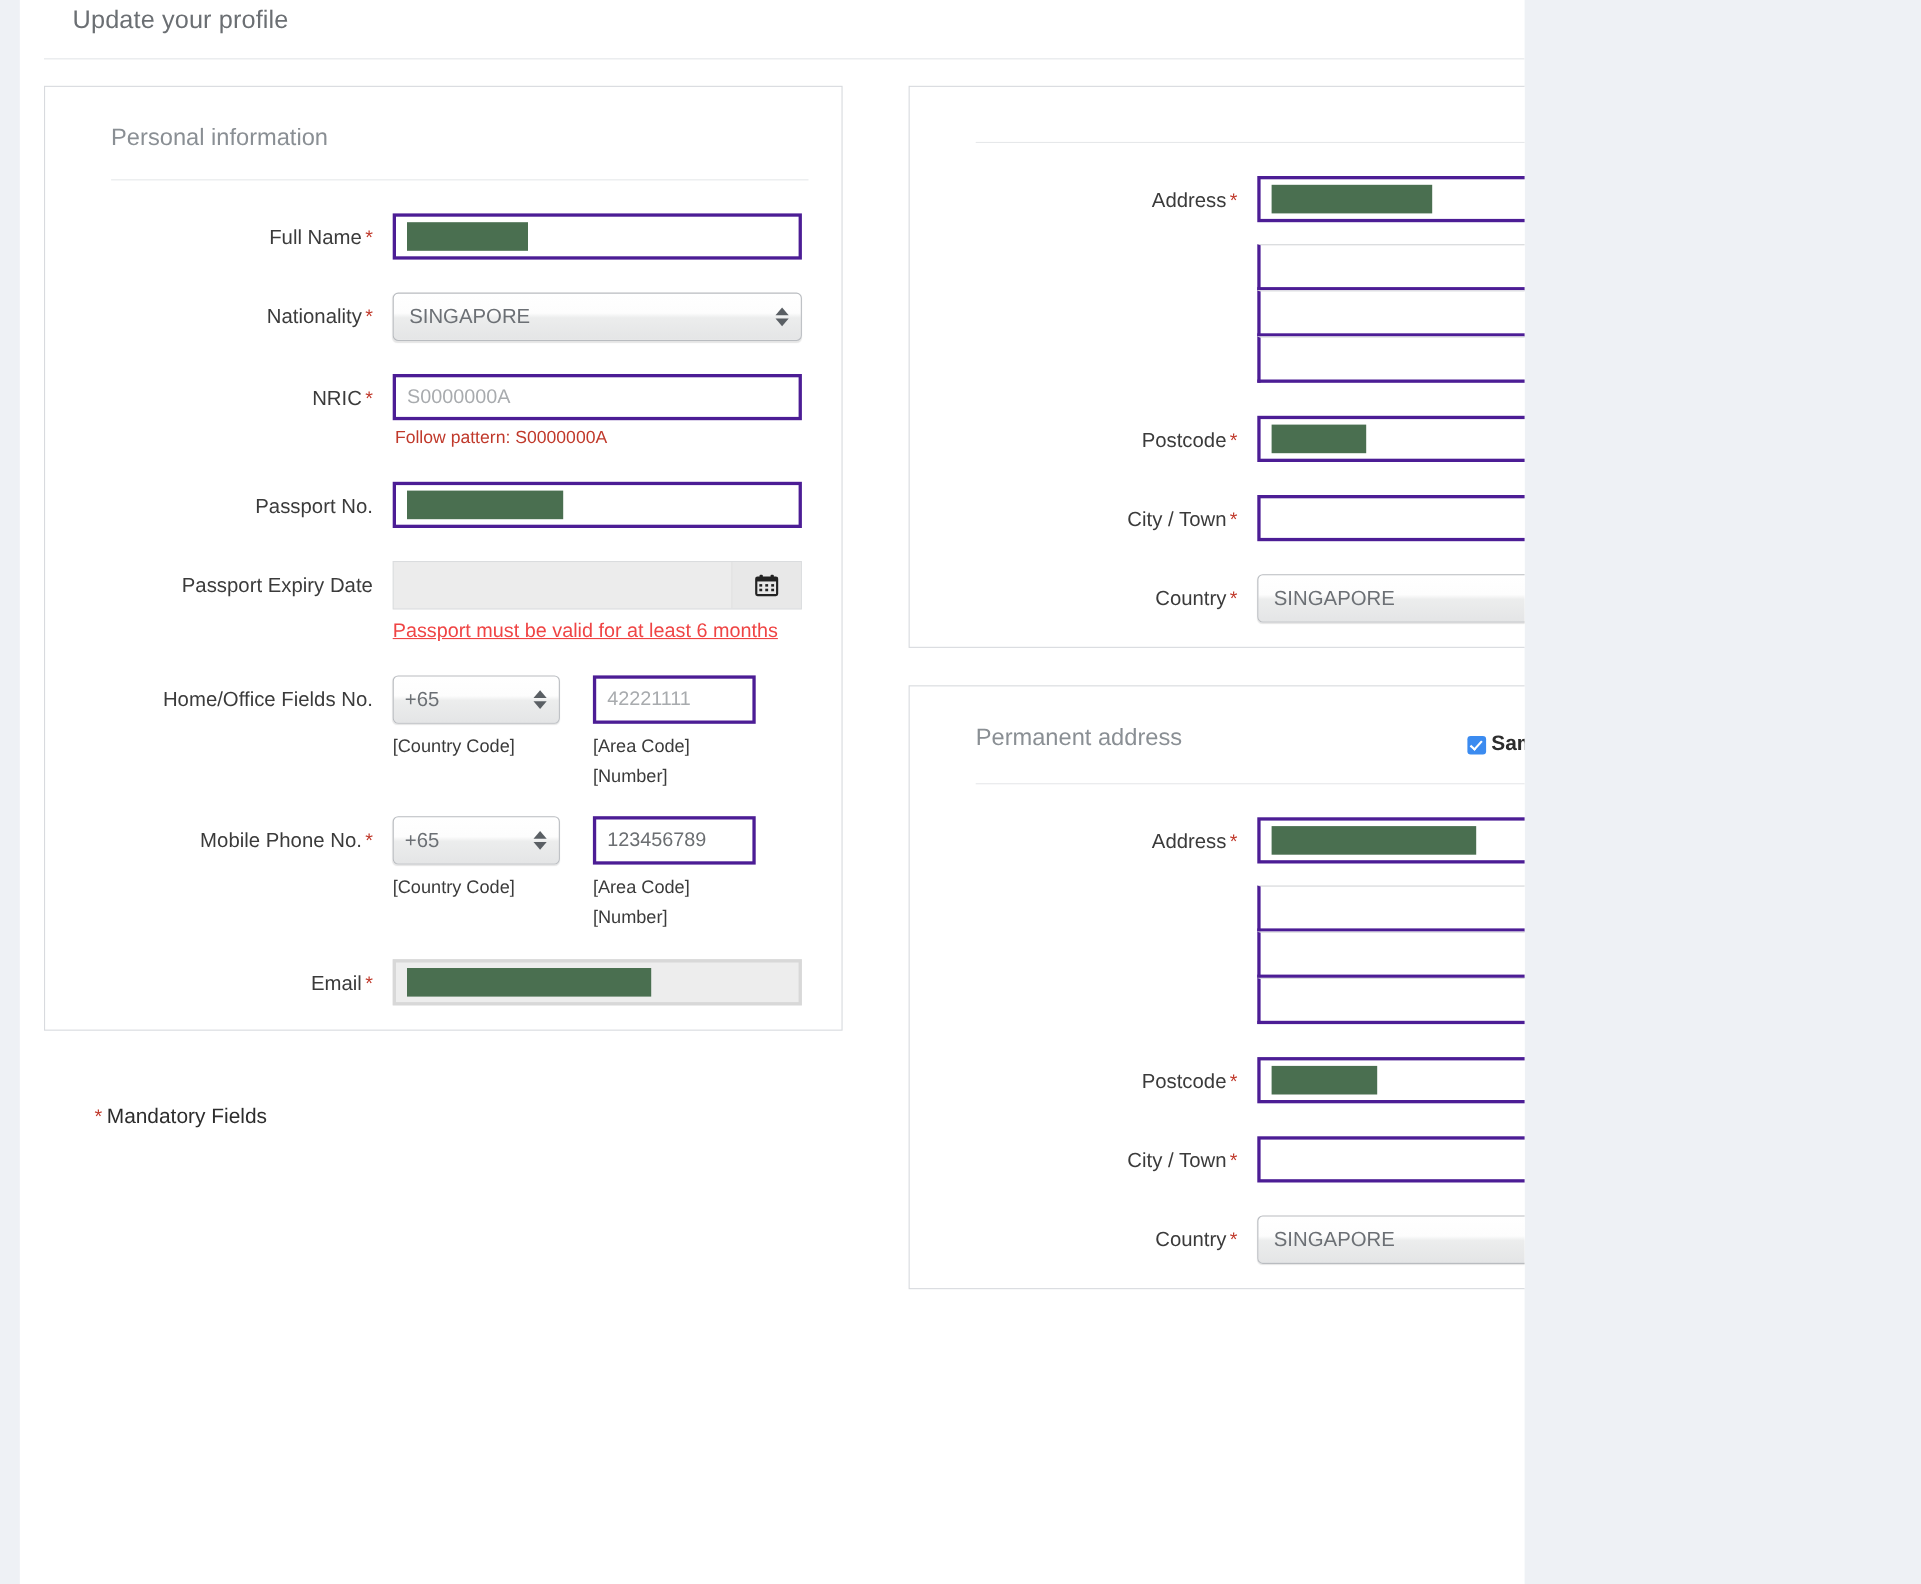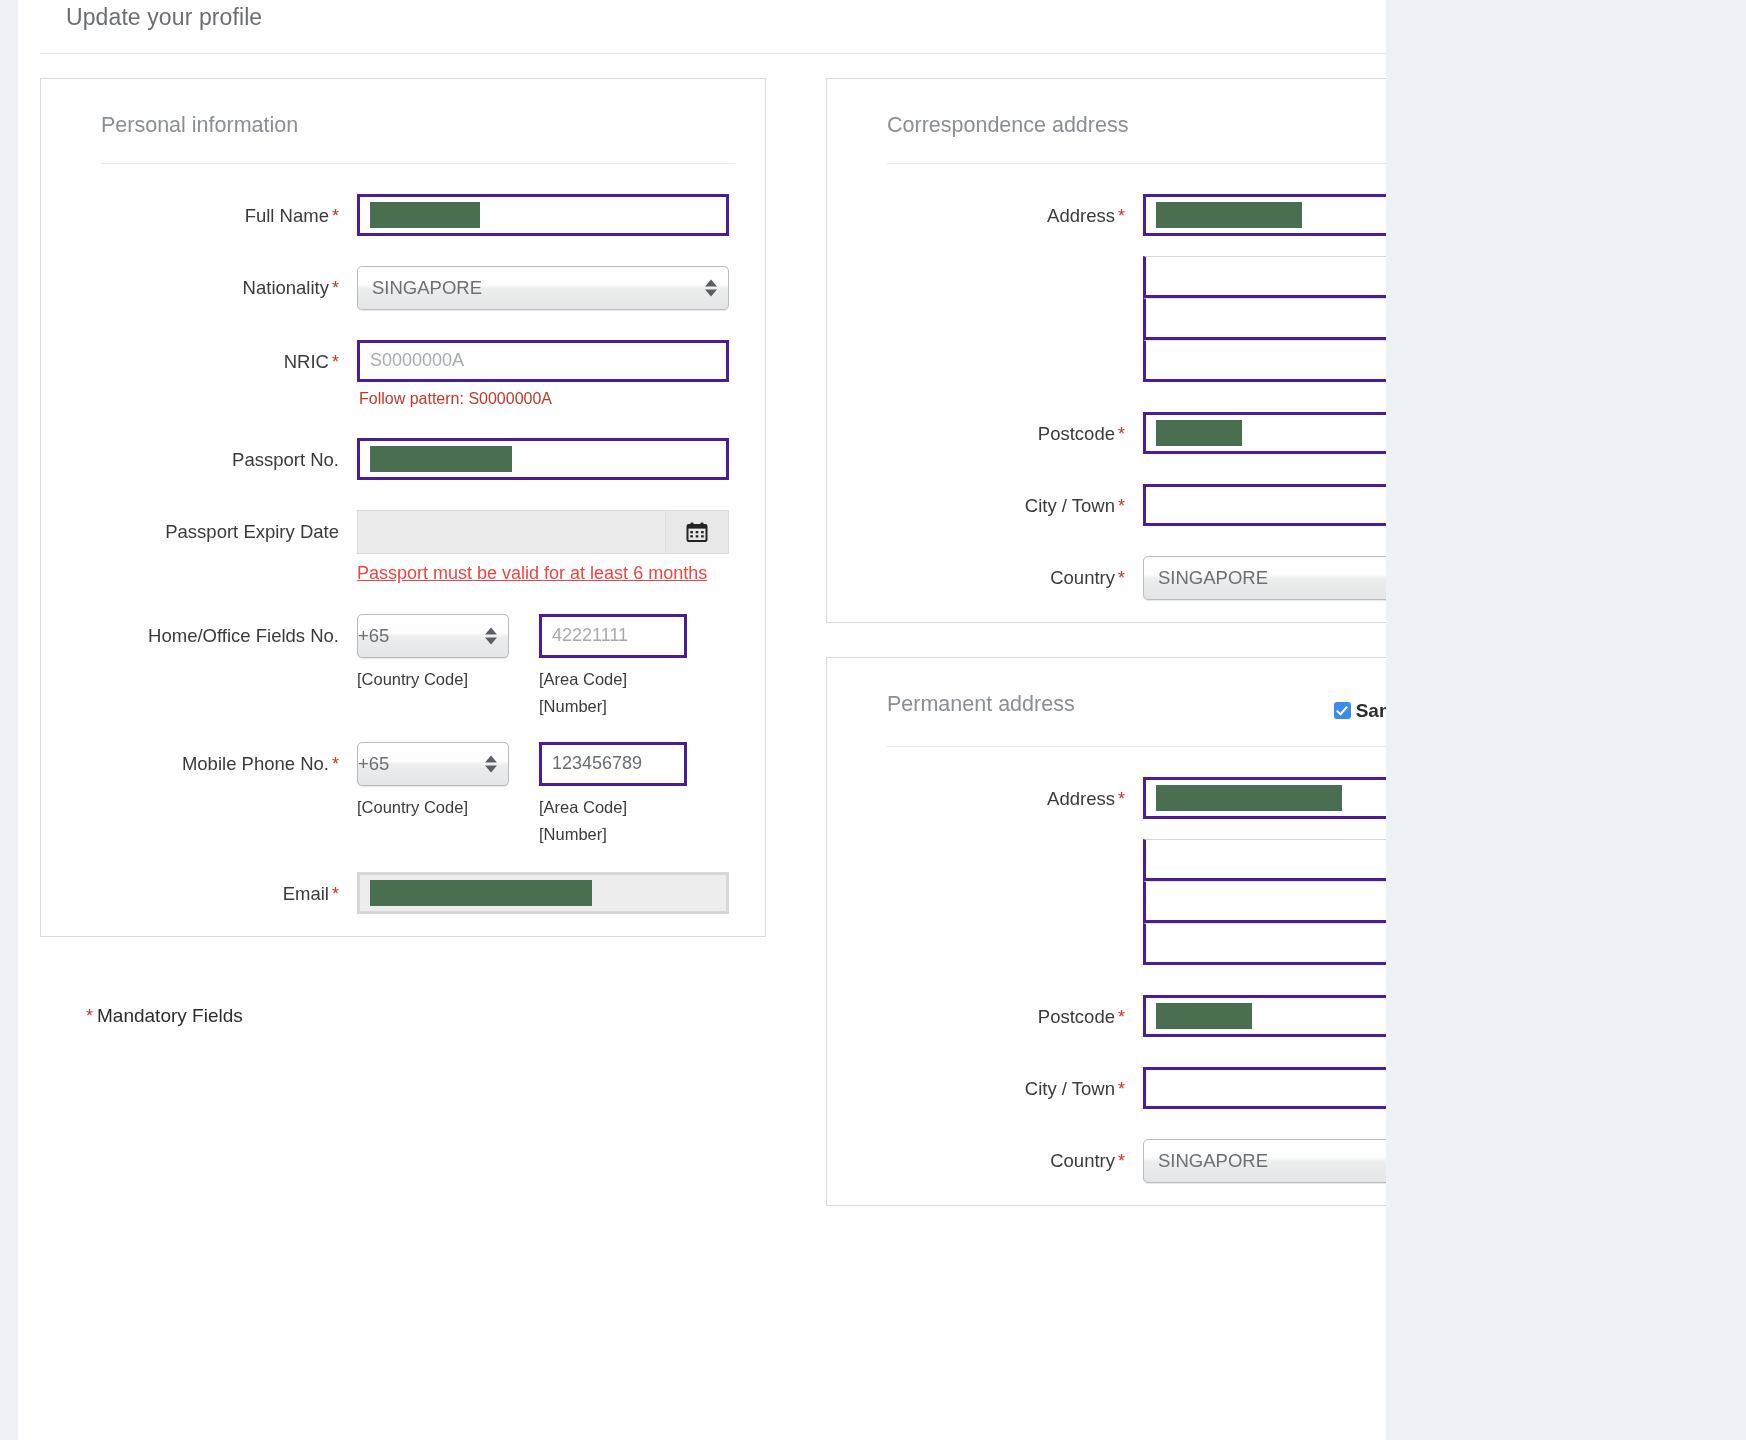--- a/index.html
+++ b/index.html
@@ -151,21 +151,21 @@
     border: 1px solid #b9bcc0;
     border-radius: 5px;
     background: linear-gradient(to bottom,#ffffff 0%,#fdfdfd 42%,#eceded 52%,#e4e5e6 100%);
     box-shadow: 0 1px 1px rgba(0,0,0,0.10), inset 0 1px 0 #ffffff;
     display: flex;
     align-items: center;
     padding: 0 34px 0 14px;
     font-size: 18.5px;
     color: #6c7075;
   }
-  .sel.narrow { width: 152px; padding: 0 30px 0 0; }
+  .sel.narrow { width: 152px; padding: 0 30px 0 10px; }
   .sel .arrows {
     position: absolute;
     right: 11px; top: 50%;
     transform: translateY(-50%);
     display: flex; flex-direction: column;
     line-height: 0;
   }
   .sel .arrows i {
     display: block;
     width: 0; height: 0;
@@ -404,23 +404,20 @@
 
       <div class="mandatory">
         <span class="req">*</span><span>Mandatory Fields</span>
       </div>
 
     </div>
 
     <div class="col-right">
 
       <div class="panel">
-        <div class="panel-head">
-          <div class="panel-title">Correspondence address</div>
-        </div>
         <div class="panel-rule"></div>
 
         <div class="row">
           <div class="lbl">
             <span>Address</span><span class="req">*</span>
           </div>
           <div class="ctl">
             <div class="inp">
               <span class="redact" style="width:146px"></span>
             </div>

